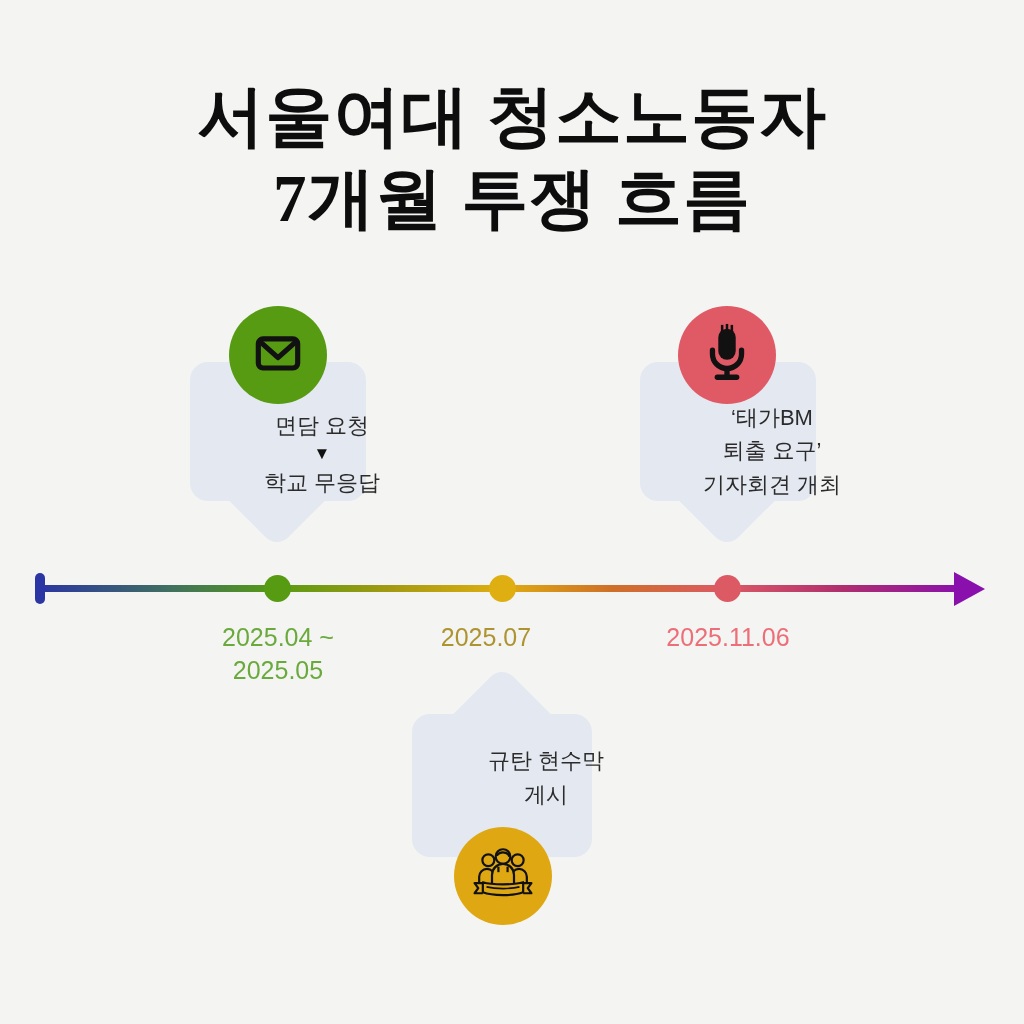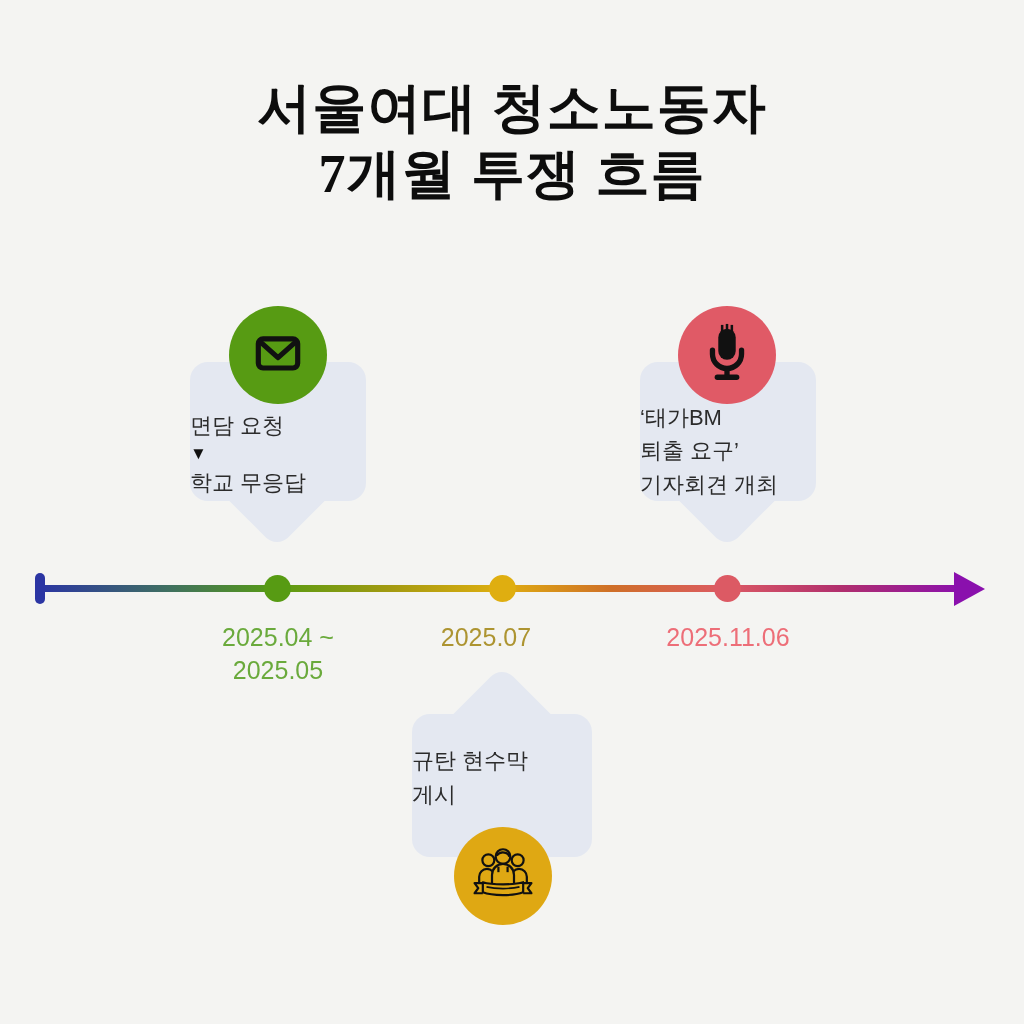--- a/index.html
+++ b/index.html
@@ -7,21 +7,21 @@
   #stage{
     position:relative;width:1024px;height:1024px;margin:0 auto;
     background:#f4f4f2;overflow:hidden;
     font-family:"Liberation Sans","DejaVu Sans",sans-serif;
   }
   
   .title{
     position:absolute;left:0;top:76px;width:1024px;
     text-align:center;color:#0d0d0d;
     font-family:"Liberation Serif","DejaVu Serif",serif;
-    font-weight:bold;font-size:54px;line-height:1.22;letter-spacing:1px;
+    font-weight:bold;font-size:67px;line-height:1.22;letter-spacing:1px;
   }
   
   .tl-line{
     position:absolute;left:40px;top:585px;width:922px;height:7px;border-radius:4px;
     background:linear-gradient(90deg,
       #2b35a3 0%, #3f7060 14%, #579b13 25.6%, #a39a11 38%, #dfae10 50%,
       #cf6f28 62%, #dc5a64 74.3%, #b02e6e 87%, #8a10ad 100%);
   }
   .tl-startcap{
     position:absolute;left:35px;top:573px;width:10px;height:31px;border-radius:5px;
@@ -47,21 +47,21 @@
   .diamond{position:absolute;width:80px;height:80px;background:#e4e8f1;transform:rotate(45deg);}
   .diamond.down{border-radius:0 0 16px 0;}
   .diamond.up{border-radius:16px 0 0 0;}
   .box-1{left:190px;top:362px;width:176px;height:139px;}
   .diamond-1{left:237px;top:452px;}
   .box-3{left:640px;top:362px;width:176px;height:139px;}
   .diamond-3{left:687px;top:452px;}
   .box-2{left:412px;top:714px;width:180px;height:143px;}
   .diamond-2{left:462px;top:682px;}
   .callout-text{
-    position:absolute;text-align:left;color:#2b2b2b;font-size:22px;line-height:1.55;
+    position:absolute;text-align:center;color:#2b2b2b;font-size:22px;line-height:1.55;margin-left:44px;
   }
   .text-1{left:190px;top:409px;width:176px;}
   .text-1 .tri{font-size:17px;line-height:1.35;color:#111;}
   .text-3{left:640px;top:401px;width:176px;line-height:1.52;}
   .text-2{left:412px;top:744px;width:180px;}
   
   .icon-circle{
     position:absolute;width:98px;height:98px;border-radius:50%;
     display:flex;align-items:center;justify-content:center;
   }

